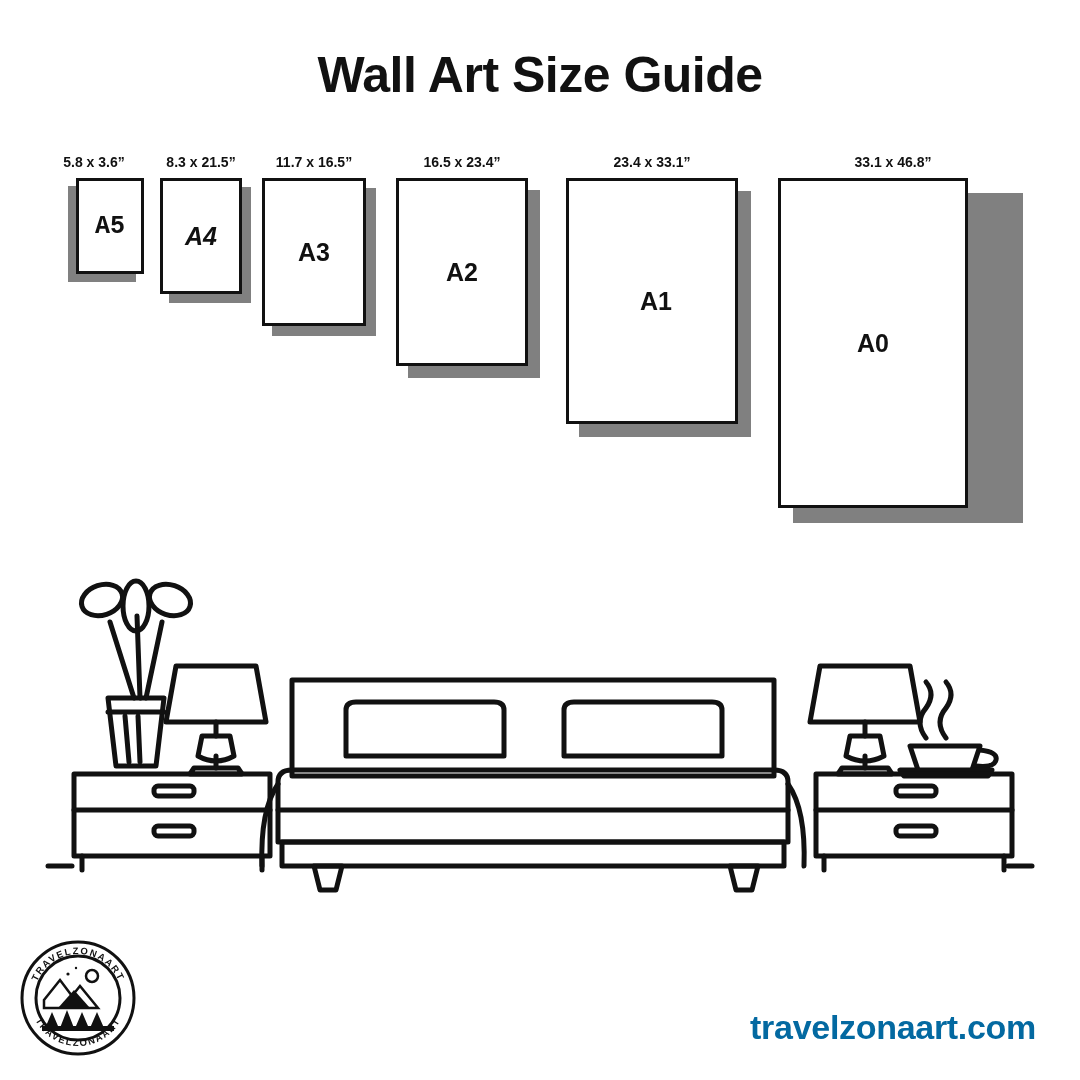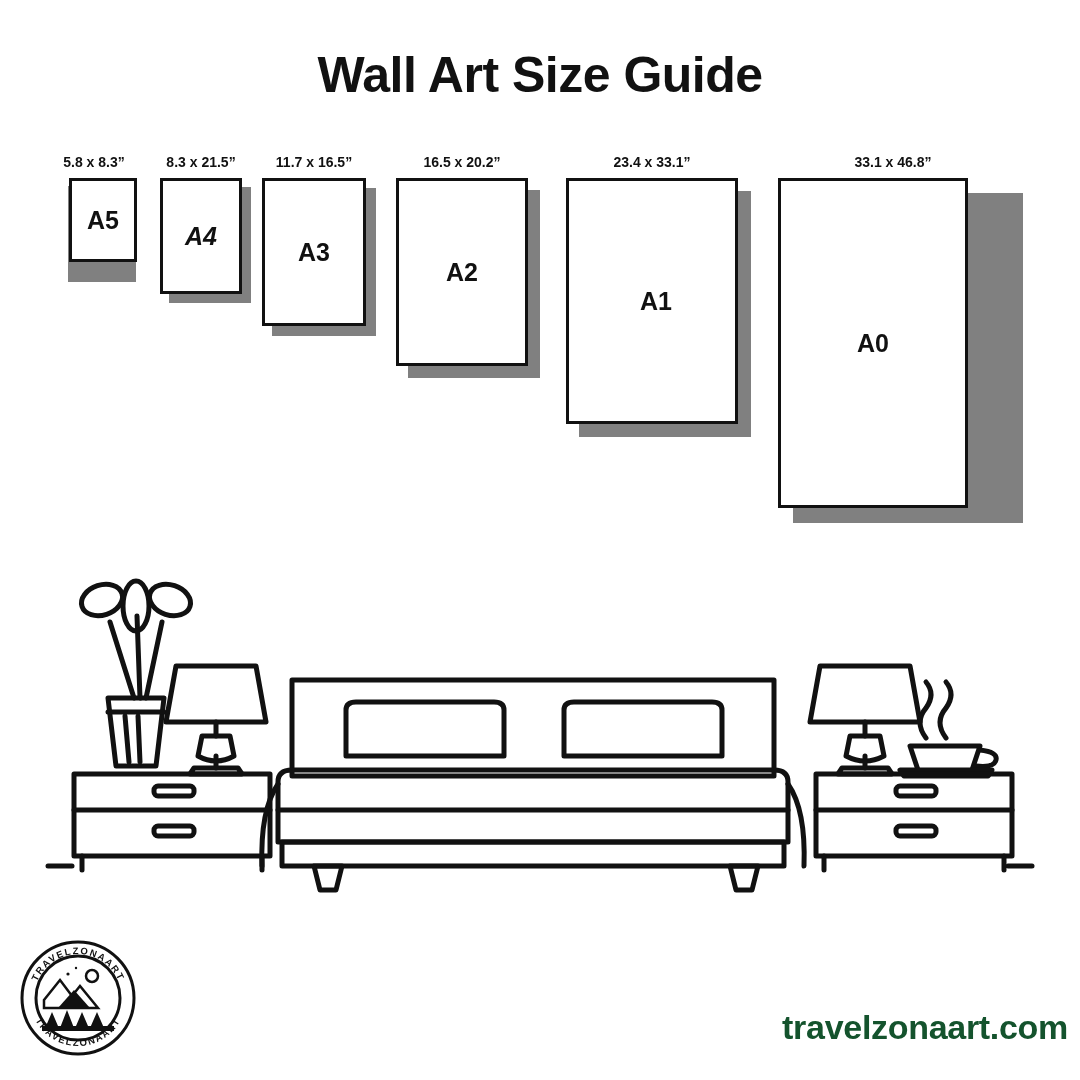--- a/index.html
+++ b/index.html
@@ -81,39 +81,39 @@
   
   #brand-logo {
     position: absolute;
     left: 18px;
     top: 938px;
     width: 120px;
     height: 120px;
   }
   #site-url {
     position: absolute;
-    right: 12px;
+    right: 44px;
     top: 1008px;
     font-size: 34px;
     font-weight: bold;
-    color: #14532d;
+    color: #0369a1;
     letter-spacing: -0.3px;
   }
 </style>
 </head>
 <body>
 
 <div id="page-title">Wall Art Size Guide</div>
 
 <div id="frames-area">
 
   <div class="frame-group" style="left:60px; top:178px; width:68px; height:96px;">
-    <div class="frame-dims" style="top:-24px;">5.8 x 8.3”</div>
+    <div class="frame-dims" style="top:-24px;">5.8 x 3.6”</div>
     <div class="frame-shadow" style="left:8px; top:8px; width:68px; height:96px;"></div>
-    <div class="frame-box" style="left:9px; top:0; width:68px; height:84px;">
+    <div class="frame-box" style="left:16px; top:0; width:68px; height:96px;font-family:Liberation Mono, monospace;">
       <span class="frame-label">A5</span>
     </div>
   </div>
 
   <div class="frame-group" style="left:160px; top:178px; width:82px; height:116px;">
     <div class="frame-dims" style="top:-24px;">8.3 x 21.5”</div>
     <div class="frame-shadow" style="left:9px; top:9px; width:82px; height:116px;"></div>
     <div class="frame-box" style="left:0; top:0; width:82px; height:116px;font-style:italic;">
       <span class="frame-label">A4</span>
     </div>
@@ -121,21 +121,21 @@
 
   <div class="frame-group" style="left:262px; top:178px; width:104px; height:148px;">
     <div class="frame-dims" style="top:-24px;">11.7 x 16.5”</div>
     <div class="frame-shadow" style="left:10px; top:10px; width:104px; height:148px;"></div>
     <div class="frame-box" style="left:0; top:0; width:104px; height:148px;">
       <span class="frame-label">A3</span>
     </div>
   </div>
 
   <div class="frame-group" style="left:396px; top:178px; width:132px; height:188px;">
-    <div class="frame-dims" style="top:-24px;">16.5 x 20.2”</div>
+    <div class="frame-dims" style="top:-24px;">16.5 x 23.4”</div>
     <div class="frame-shadow" style="left:12px; top:12px; width:132px; height:188px;"></div>
     <div class="frame-box" style="left:0; top:0; width:132px; height:188px;">
       <span class="frame-label">A2</span>
     </div>
   </div>
 
   <div class="frame-group" style="left:566px; top:178px; width:172px; height:246px;">
     <div class="frame-dims" style="top:-24px;">23.4 x 33.1”</div>
     <div class="frame-shadow" style="left:13px; top:13px; width:172px; height:246px;"></div>
     <div class="frame-box" style="left:0; top:0; width:172px; height:246px;padding-left:8px;">

